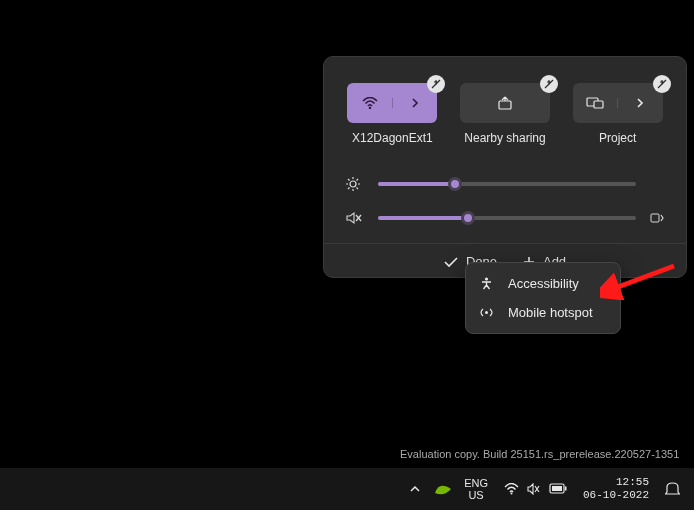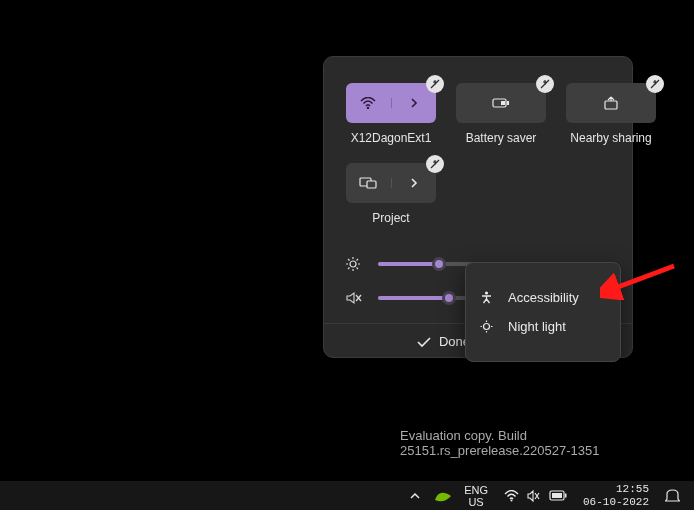--- a/index.html
+++ b/index.html
@@ -10,21 +10,21 @@
   font-family: "Segoe UI", Arial, sans-serif;
   font-size: 12.5px;
   color: #fff;
   overflow: hidden;
   position: relative;
 }
 .panel {
   position: absolute;
   left: 323px;
   top: 56px;
-  width: 310px;
+  width: 364px;
   background: #2a2a2a;
   border: 1px solid #3b3b3b;
   border-radius: 10px;
   padding-bottom: 8px;
 }
 .grid {
   display: grid;
   grid-template-columns: repeat(3, 1fr);
   gap: 18px 20px;
   padding: 26px 22px 8px 22px;
@@ -64,39 +64,39 @@
   background:#a586d1; border:3px solid #47404f; transform:translate(-50%,-50%);
 }
 .srow .chev { width:14px; color:#d8d8d8; font-size:12px; text-align:right;}
 .context {
   position:absolute;
   left: 465px; top: 262px;
   width: 156px;
   background:#2f2f2f;
   border:1px solid #454545;
   border-radius:8px;
-  padding:20px 0;
+  padding:6px 0;
   box-shadow:0 8px 22px rgba(0,0,0,0.55);
   z-index:3000;
 }
 .citem {
   display:flex; align-items:center; gap:12px;
   padding:7px 14px; color:#eaeaea; font-size:13px;
 }
 .citem .cic { width:16px; text-align:center; font-size:13px; }
 .footer {
   display:flex; justify-content:center; gap:26px;
   padding-top:10px; border-top:1px solid #3a3a3a; margin-top:4px;
 }
 .fbtn { display:flex; align-items:center; gap:8px; color:#e8e8e8; font-size:13px; }
 .evaluation {
-  position:absolute; left:400px; top:428px; color:#aaa; font-size:13px;
+  position:absolute; left:400px; top:448px; color:#aaa; font-size:11px;
 }
 .taskbar {
-  position:absolute; left:0; bottom:0; width:100%; height:29px;
+  position:absolute; left:0; bottom:0; width:100%; height:42px;
   background:#171717; display:flex; align-items:center; justify-content:flex-end;
   padding-right:10px; gap:8px; color:#e8e8e8;
 }
 .tb-chevron { font-size:12px; padding:4px 6px; }
 .nvidia {
   width:18px; height:14px; display:flex; align-items:center; justify-content:center;
 }
 .lang { text-align:center; font-size:11px; line-height:12px; padding:0 4px;}
 .trayicons { display:flex; gap:8px; font-size:13px; padding:0 4px;}
 .clock { text-align:right; font-size:11px; line-height:13px; padding:0 4px;font-family:Liberation Mono, monospace;}
@@ -132,37 +132,20 @@
           <svg width="10" height="10" viewBox="0 0 10 10">
               <path d="M5 1 L5 6 M3 3 L7 3 M1 9 L9 1" stroke="#2b2b2b" stroke-width="1.2"></path>
             </svg>
         </div>
       </div>
       <div class="tlabel">X12DagonExt1</div>
     </div>
 
 
 
-    <div class="cell">
-      <div class="tile">
-        <span>
-          <svg width="18" height="12" viewBox="0 0 18 12">
-              <rect x="1" y="2" width="13" height="8" rx="1.5" stroke="#e8e8e8" stroke-width="1.2" fill="none"></rect>
-              <rect x="9" y="4" width="4" height="4" fill="#e8e8e8"></rect>
-              <rect x="15" y="4" width="2" height="4" fill="#e8e8e8"></rect>
-            </svg>
-        </span>
-        <div class="pin">
-          <svg width="10" height="10" viewBox="0 0 10 10">
-              <path d="M5 1 L5 6 M3 3 L7 3 M1 9 L9 1" stroke="#2b2b2b" stroke-width="1.2"></path>
-            </svg>
-        </div>
-      </div>
-      <div class="tlabel">Battery saver</div>
-    </div>
 
     <div class="cell">
       <div class="tile">
         <span>
           <svg width="16" height="14" viewBox="0 0 16 14">
               <rect x="2" y="5" width="12" height="8" rx="1" stroke="#e8e8e8" stroke-width="1.2" fill="none"></rect>
               <path d="M8 5 L8 1 M8 1 L5 4 M8 1 L11 4" stroke="#e8e8e8" stroke-width="1.2" fill="none"></path>
             </svg>
         </span>
         <div class="pin">
@@ -263,30 +246,25 @@
       <svg width="13" height="13" viewBox="0 0 13 13">
           <circle cx="6.5" cy="2" r="1.6" fill="#eaeaea"></circle>
           <path d="M2 5 L11 5 M6.5 5 L6.5 8 M6.5 8 L3.5 12 M6.5 8 L9.5 12" stroke="#eaeaea" stroke-width="1.3" fill="none"></path>
         </svg>
     </span>
     <span>Accessibility</span>
   </div>
   <div class="citem">
     <span class="cic">
       <svg width="13" height="13" viewBox="0 0 13 13">
-          <circle cx="6.5" cy="6.5" r="3" stroke="#eaeaea" stroke-width="1.2" fill="none"></circle>
-          <g stroke="#eaeaea" stroke-width="1.2">
-            <line x1="6.5" y1="0.5" x2="6.5" y2="2"></line>
-            <line x1="6.5" y1="11" x2="6.5" y2="12.5"></line>
-            <line x1="0.5" y1="6.5" x2="2" y2="6.5"></line>
-            <line x1="11" y1="6.5" x2="12.5" y2="6.5"></line>
-          </g>
-        </svg>
-    </span>
-    <span>Night light</span>
+          <circle cx="6.5" cy="6.5" r="1.5" fill="#eaeaea"></circle>
+          <path d="M3 3 Q-1 6.5 3 10 M10 3 Q14 6.5 10 10" stroke="#eaeaea" stroke-width="1.2" fill="none"></path>
+        </svg>
+    </span>
+    <span>Mobile hotspot</span>
   </div>
 </div>
 
 <div class="arrow">
   <svg width="80" height="40" viewBox="0 0 80 40">
     <defs>
         <marker id="ah" markerWidth="10" markerHeight="10" refX="2" refY="3" orient="auto">
           <path d="M0 0 L6 3 L0 6 Z" fill="#ff1a1a"></path>
         </marker>
       </defs>

